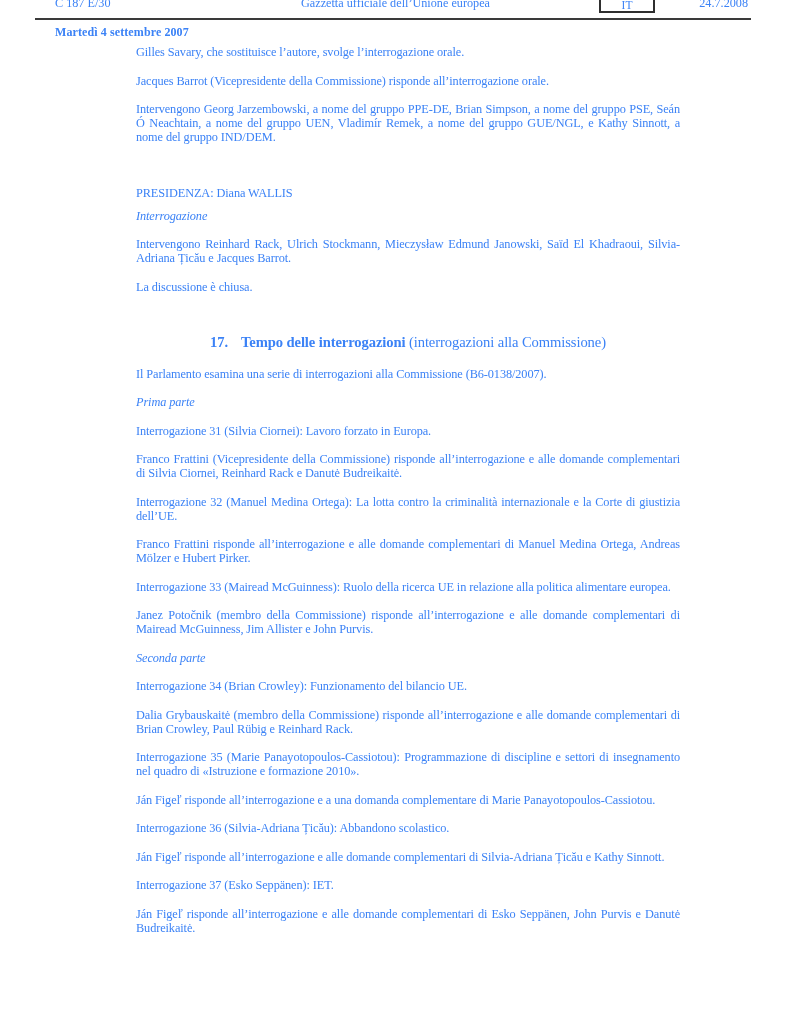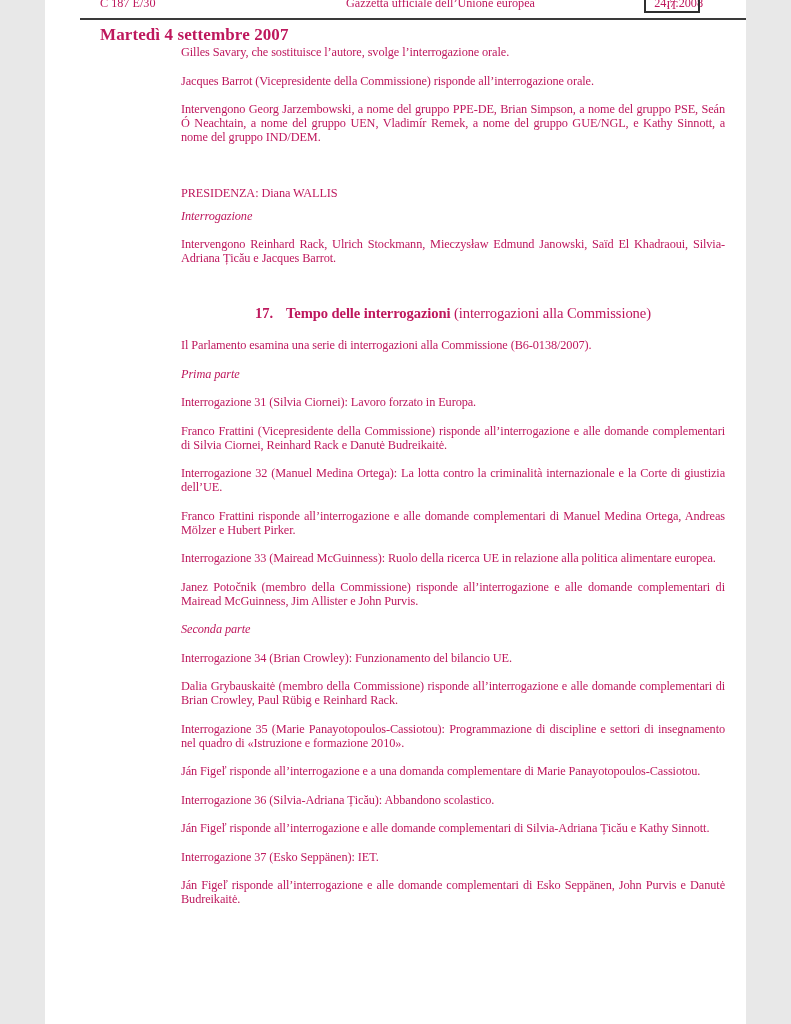--- a/index.html
+++ b/index.html
@@ -1,44 +1,44 @@
 <!DOCTYPE html>
 <html lang="it"><head>
 <meta charset="utf-8">
 <style>
   html, body { margin:0; padding:0; background:#e8e8e8; }
   .page {
     position:relative;
-    width:701px; height:1024px;
+    width:791px; height:1024px;
     margin:0 auto;
     background:#ffffff;
     overflow:hidden;
     font-family:"Liberation Serif","DejaVu Serif",serif;
-    color:#be185d;
+    color:#3b82f6;
     -webkit-font-smoothing:antialiased;
   }
   
   .hdr span { position:absolute; top:-4px; font-size:12.2px; white-space:nowrap; }
   .hdr-issue { left:55px; }
   .hdr-title { left:0; width:791px; text-align:center; }
   .hdr-lang  {
     position:absolute; left:599px; top:-9px;
     width:56px; height:22px; box-sizing:border-box;
     border:2px solid #2f2f2f;
     text-align:center; line-height:24px; font-size:11.5px;
   }
   .hdr-date { right:43px; }
   .hdr-rule {
     position:absolute; left:35px; top:18px; width:716px;
     border-top:2px solid #3a3a3a; height:0;
   }
   
   .sitting-date {
     position:absolute; left:55px; top:25px;
-    font-weight:700; font-size:17px; letter-spacing:0.1px;
+    font-weight:700; font-size:12px; letter-spacing:0.1px;
   }
   
   .content {
     position:absolute; left:136px; top:45px; width:544px;
     font-size:12.3px; line-height:14px;
     text-align:justify; letter-spacing:-0.1px;
   }
   .content p { margin:0 0 14.5px; }
   .center { text-align:left; }
   .italic { font-style:italic; }
@@ -70,20 +70,21 @@
   <main class="content">
 
     <p>Gilles Savary, che sostituisce l’autore, svolge l’interrogazione orale.</p>
     <p>Jacques Barrot (Vicepresidente della Commissione) risponde all’interrogazione orale.</p>
     <p>Intervengono Georg Jarzembowski, a nome del gruppo PPE-DE, Brian Simpson, a nome del gruppo PSE, Seán Ó Neachtain, a nome del gruppo UEN, Vladimír Remek, a nome del gruppo GUE/NGL, e Kathy Sinnott, a nome del gruppo IND/DEM.</p>
 
     <p class="center sp-before-lg">PRESIDENZA: Diana WALLIS</p>
     <p class="center italic tight">Interrogazione</p>
 
     <p>Intervengono Reinhard Rack, Ulrich Stockmann, Mieczysław Edmund Janowski, Saïd El Khadraoui, Silvia-Adriana Țicău e Jacques Barrot.</p>
+    <p>La discussione è chiusa.</p>
 
     <h2 class="section-heading"><span class="h-num">17.</span><span class="h-bold">Tempo delle interrogazioni</span><span class="h-normal"> (interrogazioni alla Commissione)</span></h2>
 
     <p>Il Parlamento esamina una serie di interrogazioni alla Commissione (B6-0138/2007).</p>
 
     <p class="italic">Prima parte</p>
     <p>Interrogazione 31 (Silvia Ciornei): Lavoro forzato in Europa.</p>
     <p>Franco Frattini (Vicepresidente della Commissione) risponde all’interrogazione e alle domande complementari di Silvia Ciornei, Reinhard Rack e Danutė Budreikaitė.</p>
     <p>Interrogazione 32 (Manuel Medina Ortega): La lotta contro la criminalità internazionale e la Corte di giustizia dell’UE.</p>
     <p>Franco Frattini risponde all’interrogazione e alle domande complementari di Manuel Medina Ortega, Andreas Mölzer e Hubert Pirker.</p>

